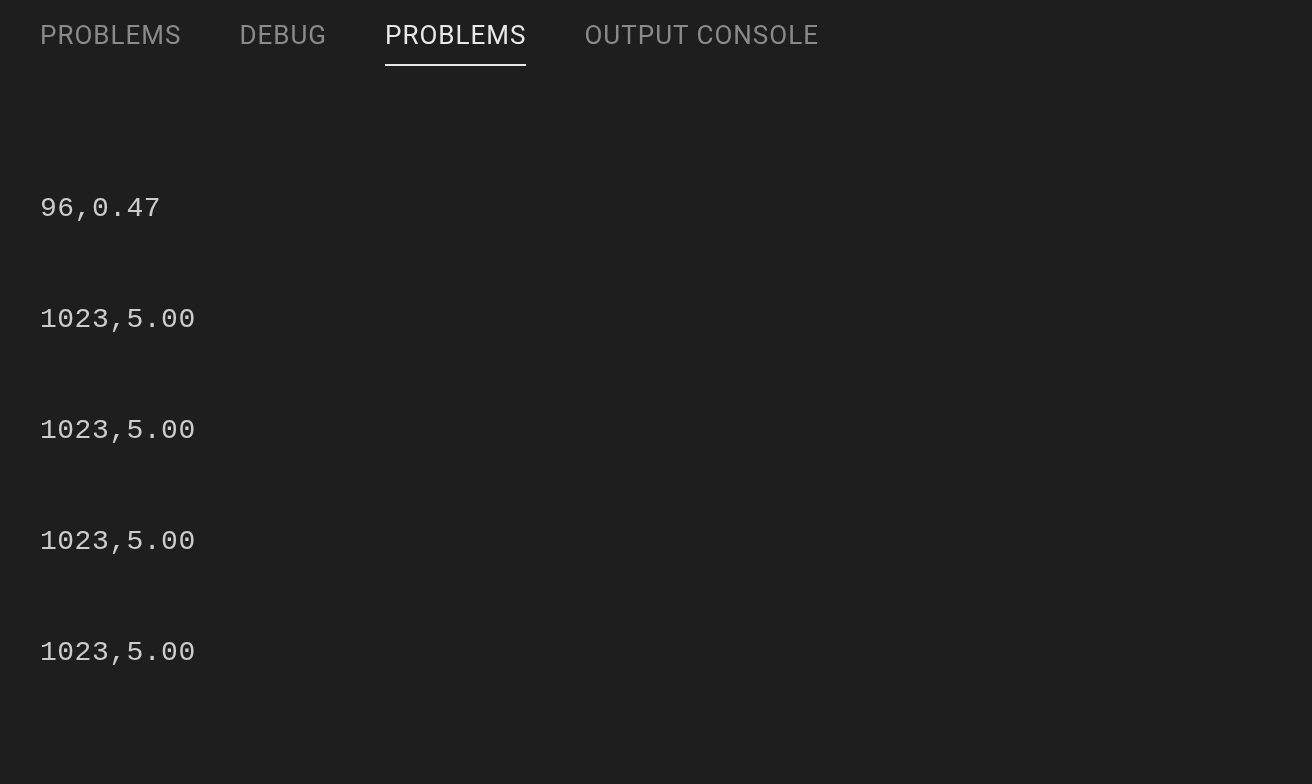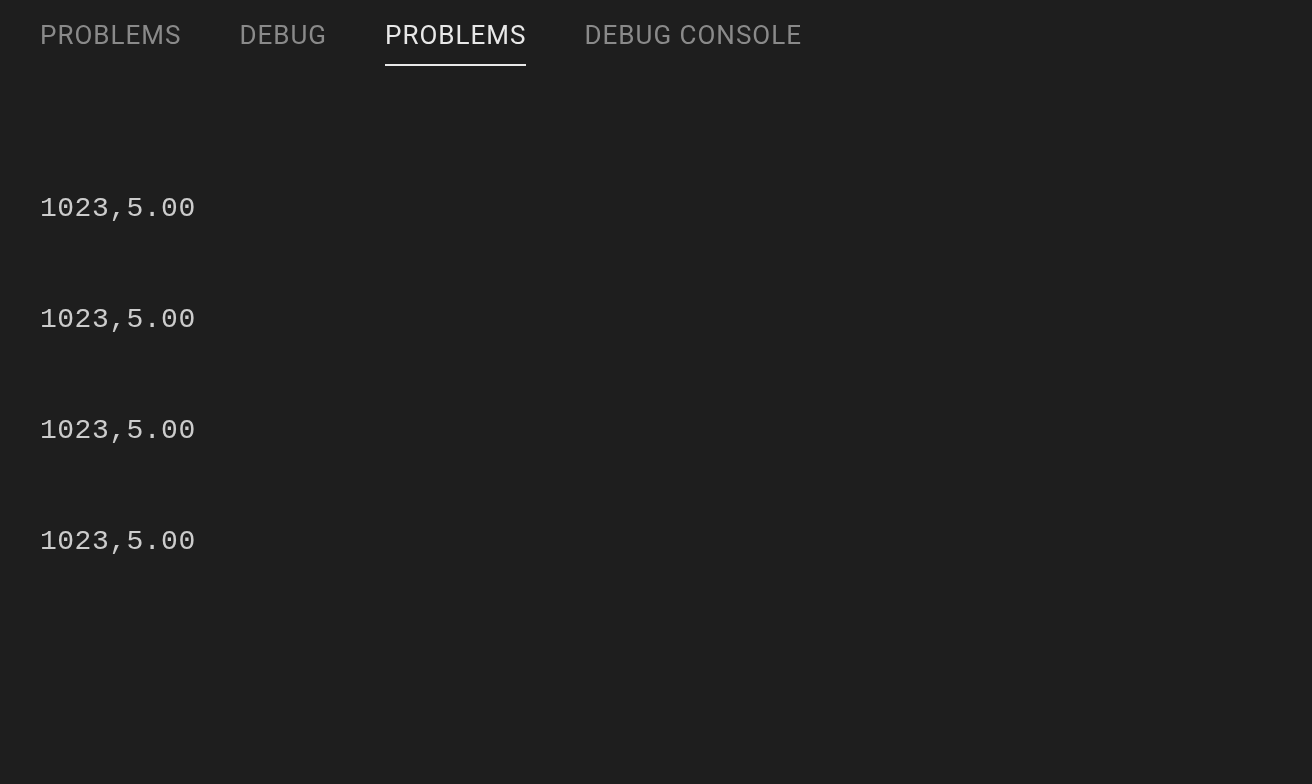--- a/index.html
+++ b/index.html
@@ -45,24 +45,25 @@
       display: block;
     }
   </style>
 </head>
 <body>
 
 <div class="tab-bar">
   <div class="tab">PROBLEMS</div>
   <div class="tab">DEBUG</div>
   <div class="tab active">PROBLEMS</div>
-  <div class="tab">DEBUG CONSOLE</div>
+  <div class="tab">OUTPUT CONSOLE</div>
 </div>
 
 <div class="terminal-content">
+  <span class="terminal-line">96,0.47</span>
   <span class="terminal-line">1023,5.00</span>
   <span class="terminal-line">1023,5.00</span>
   <span class="terminal-line">1023,5.00</span>
   <span class="terminal-line">1023,5.00</span>
   
   
   
   
   
   

